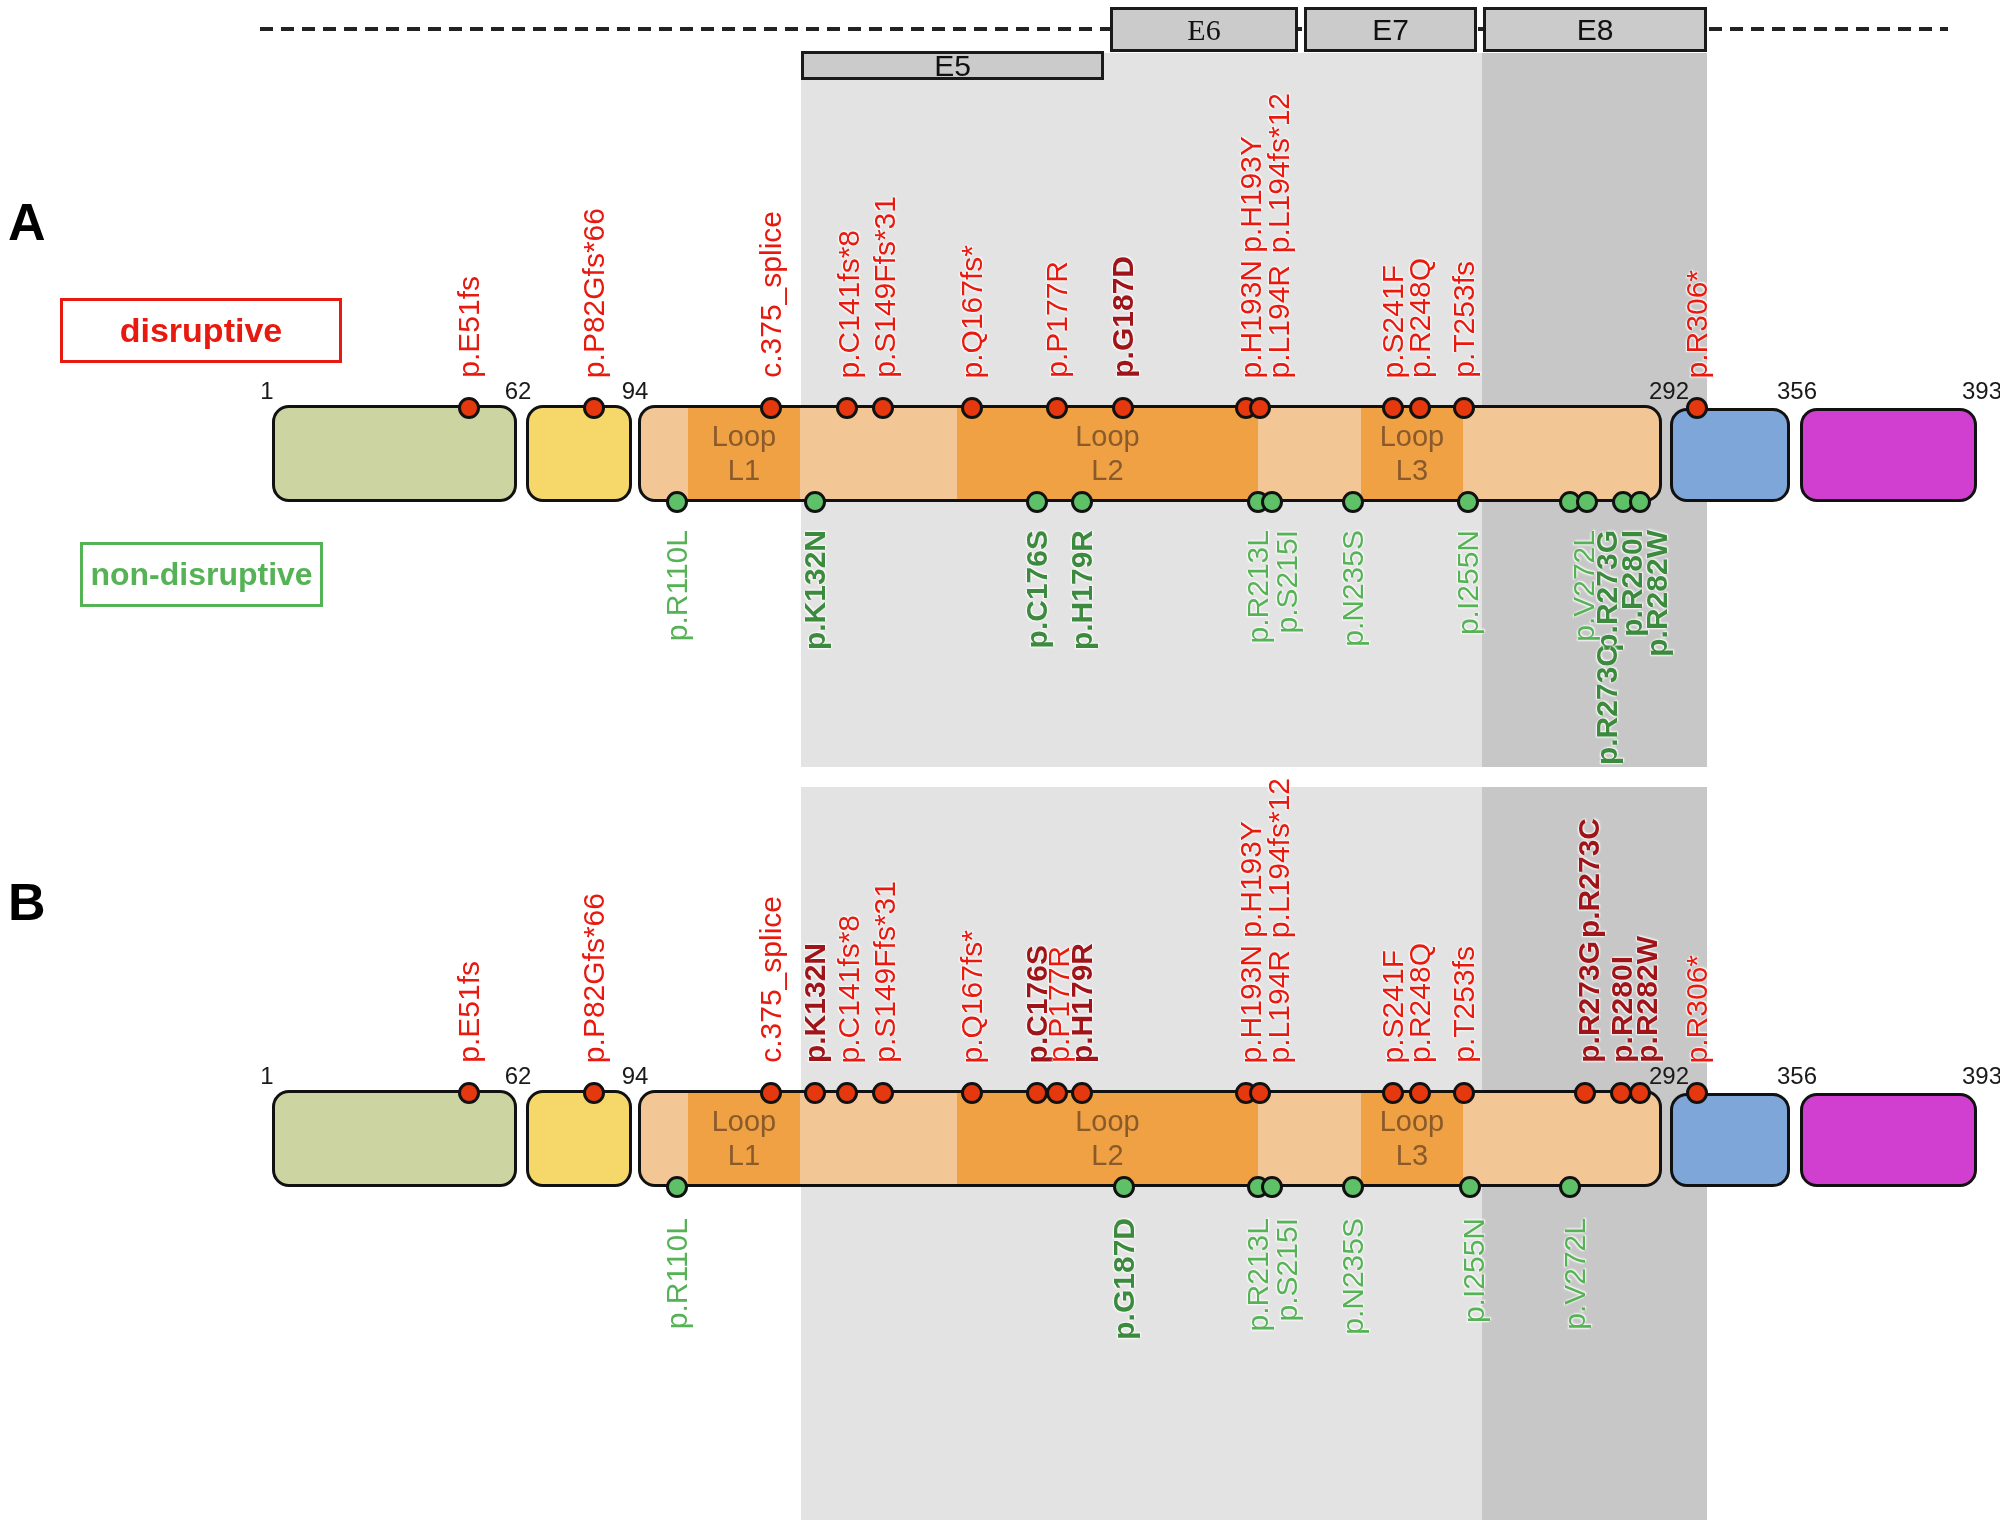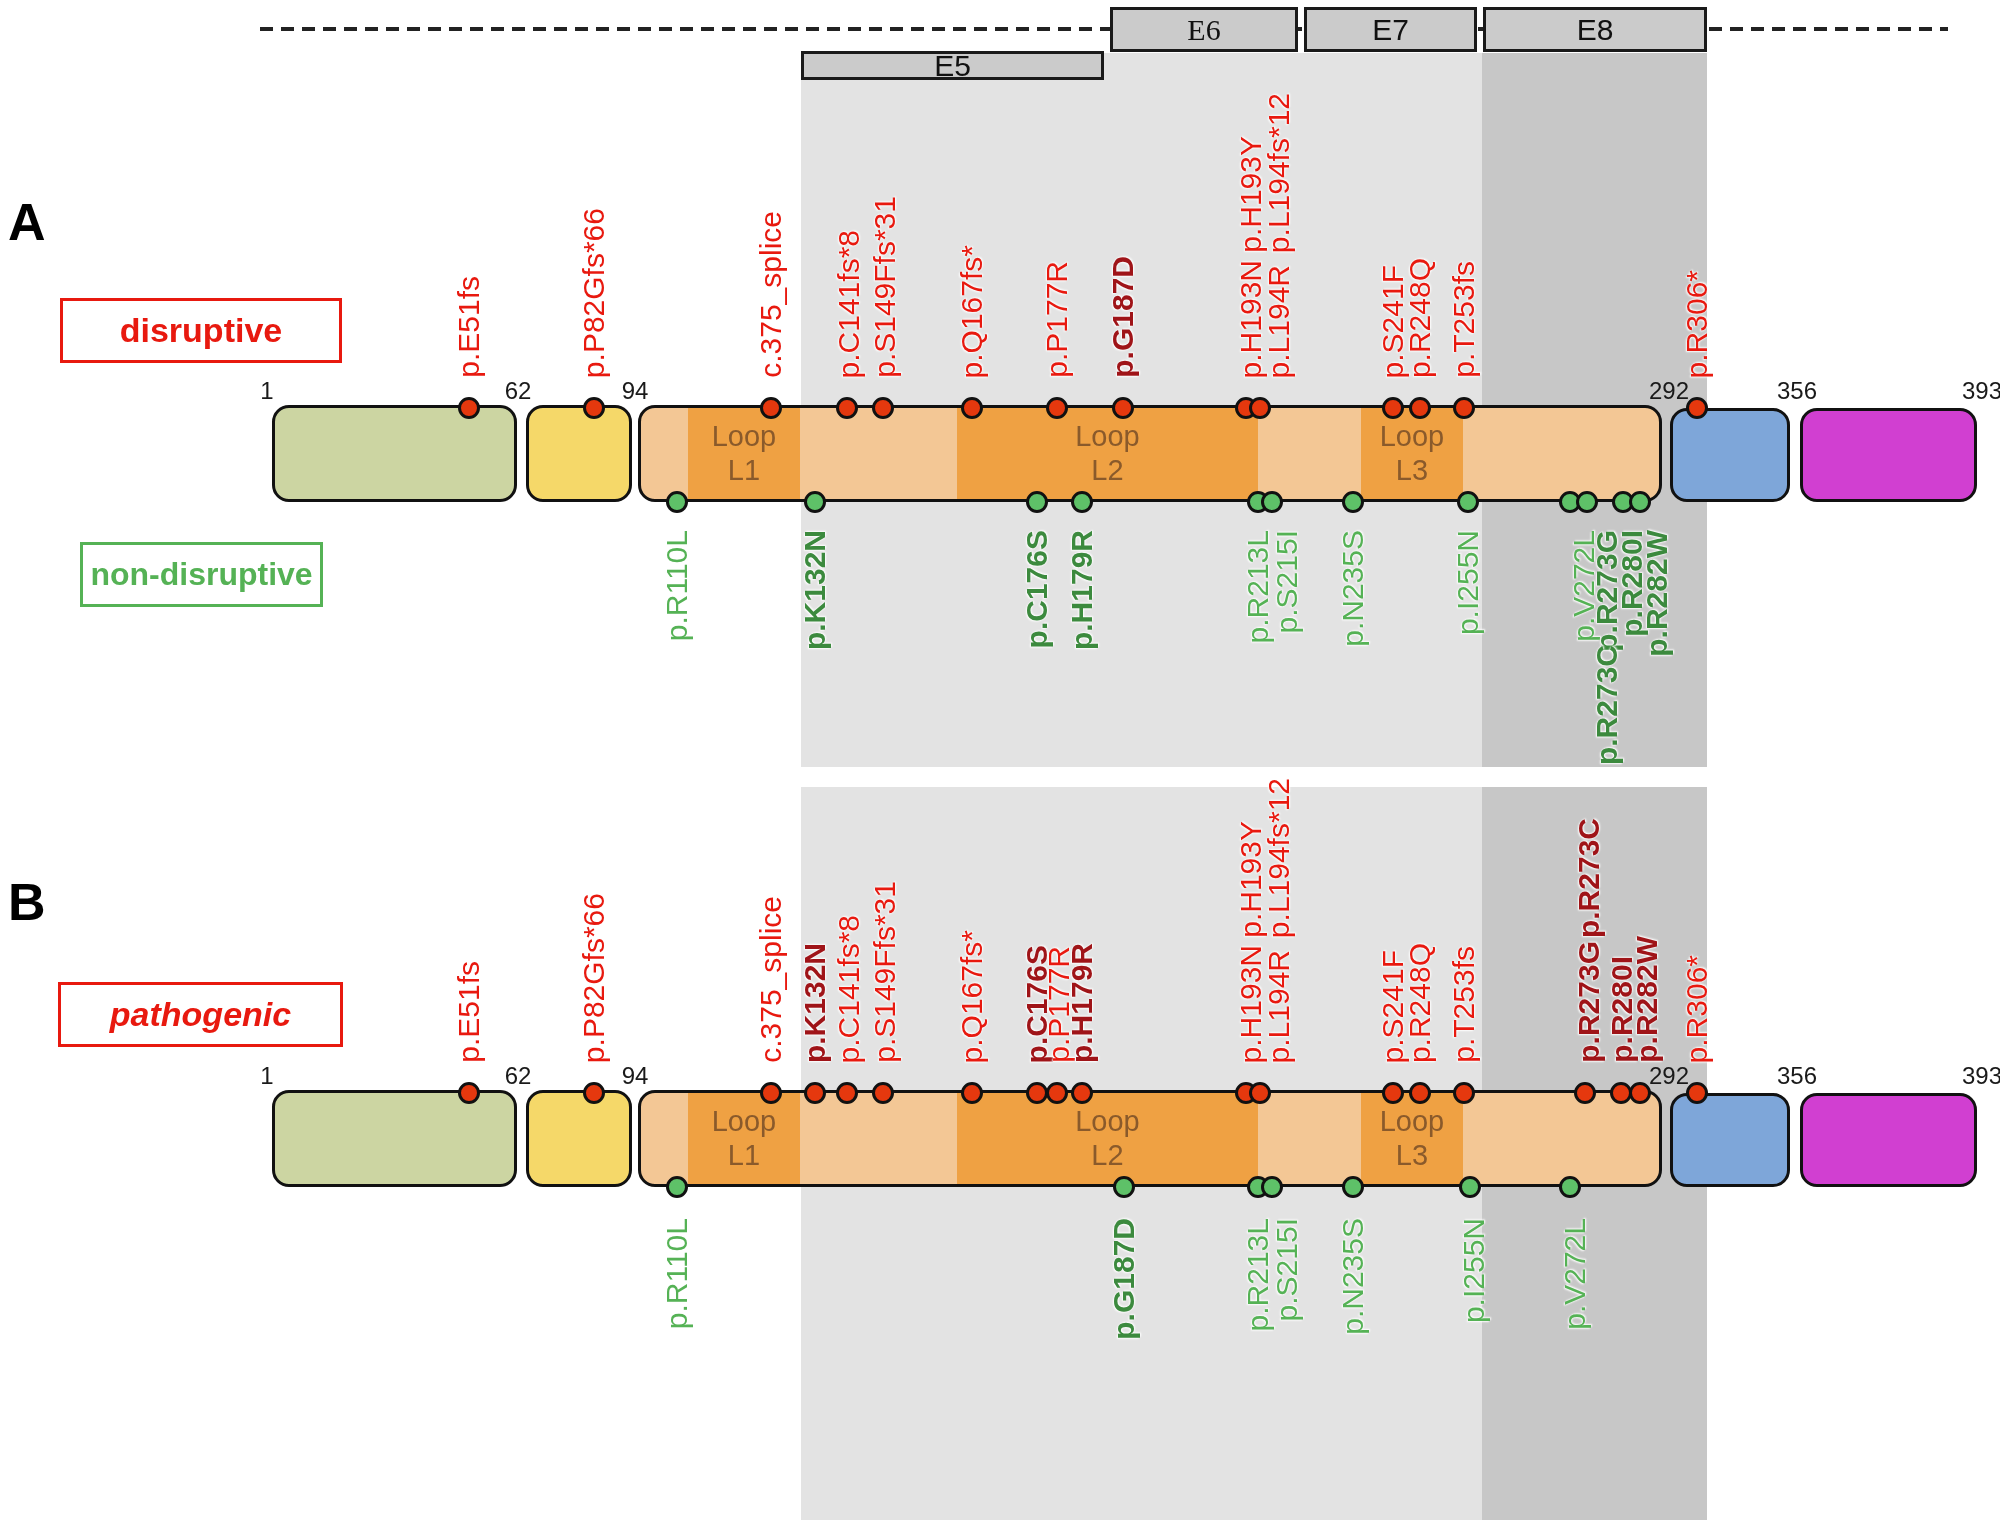--- a/index.html
+++ b/index.html
@@ -107,21 +107,20 @@
     <div class="vlabel" style="left: 1242px; top: 530px; color: rgb(85, 178, 85);">p.R213L</div>
     <div class="vlabel" style="left: 1271px; top: 530px; color: rgb(85, 178, 85);">p.S215I</div>
     <div class="vlabel" style="left: 1337px; top: 530px; color: rgb(85, 178, 85);">p.N235S</div>
     <div class="vlabel" style="left: 1452px; top: 530px; color: rgb(85, 178, 85);">p.I255N</div>
     <div class="vlabel" style="left: 1568px; top: 530px; color: rgb(85, 178, 85);">p.V272L</div>
     <div class="vlabel" style="left: 1591px; top: 530px; color: rgb(60, 138, 62); font-weight: bold;">p.R273G</div>
     <div class="vlabel" style="left: 1591px; top: 645px; color: rgb(60, 138, 62); font-weight: bold;">p.R273C</div>
     <div class="vlabel" style="left: 1616px; top: 530px; color: rgb(60, 138, 62); font-weight: bold;">p.R280I</div>
     <div class="vlabel" style="left: 1641px; top: 530px; color: rgb(60, 138, 62); font-weight: bold;">p.R282W</div>
     <div class="panel-letter" style="left: 8px; top: 872px;">B</div>
-    <div class="legend" style="left: 58px; top: 982px; width: 285px; height: 65px; border: 3px solid rgb(232, 25, 15); color: rgb(232, 25, 15); font-size: 34px; font-style: italic;">pathogenic</div>
     <div class="num" style="left: 267px; top: 1062px;">1</div>
     <div class="num" style="left: 518px; top: 1062px;">62</div>
     <div class="num" style="left: 635px; top: 1062px;">94</div>
     <div class="num" style="left: 1669px; top: 1062px;">292</div>
     <div class="num" style="left: 1797px; top: 1062px;">356</div>
     <div class="num" style="left: 1982px; top: 1062px;">393</div>
     <div class="domain" style="left: 272px; top: 1090px; width: 245px; height: 97px; background: rgb(204, 213, 162);"></div>
     <div class="domain" style="left: 526px; top: 1090px; width: 106px; height: 97px; background: rgb(245, 216, 105);"></div>
     <div class="domain" style="left: 638px; top: 1090px; width: 1024px; height: 97px; background: rgb(243, 199, 149);">
       <div class="loop-seg" style="left: 47px; width: 112px; background: rgb(239, 161, 67);"></div>

